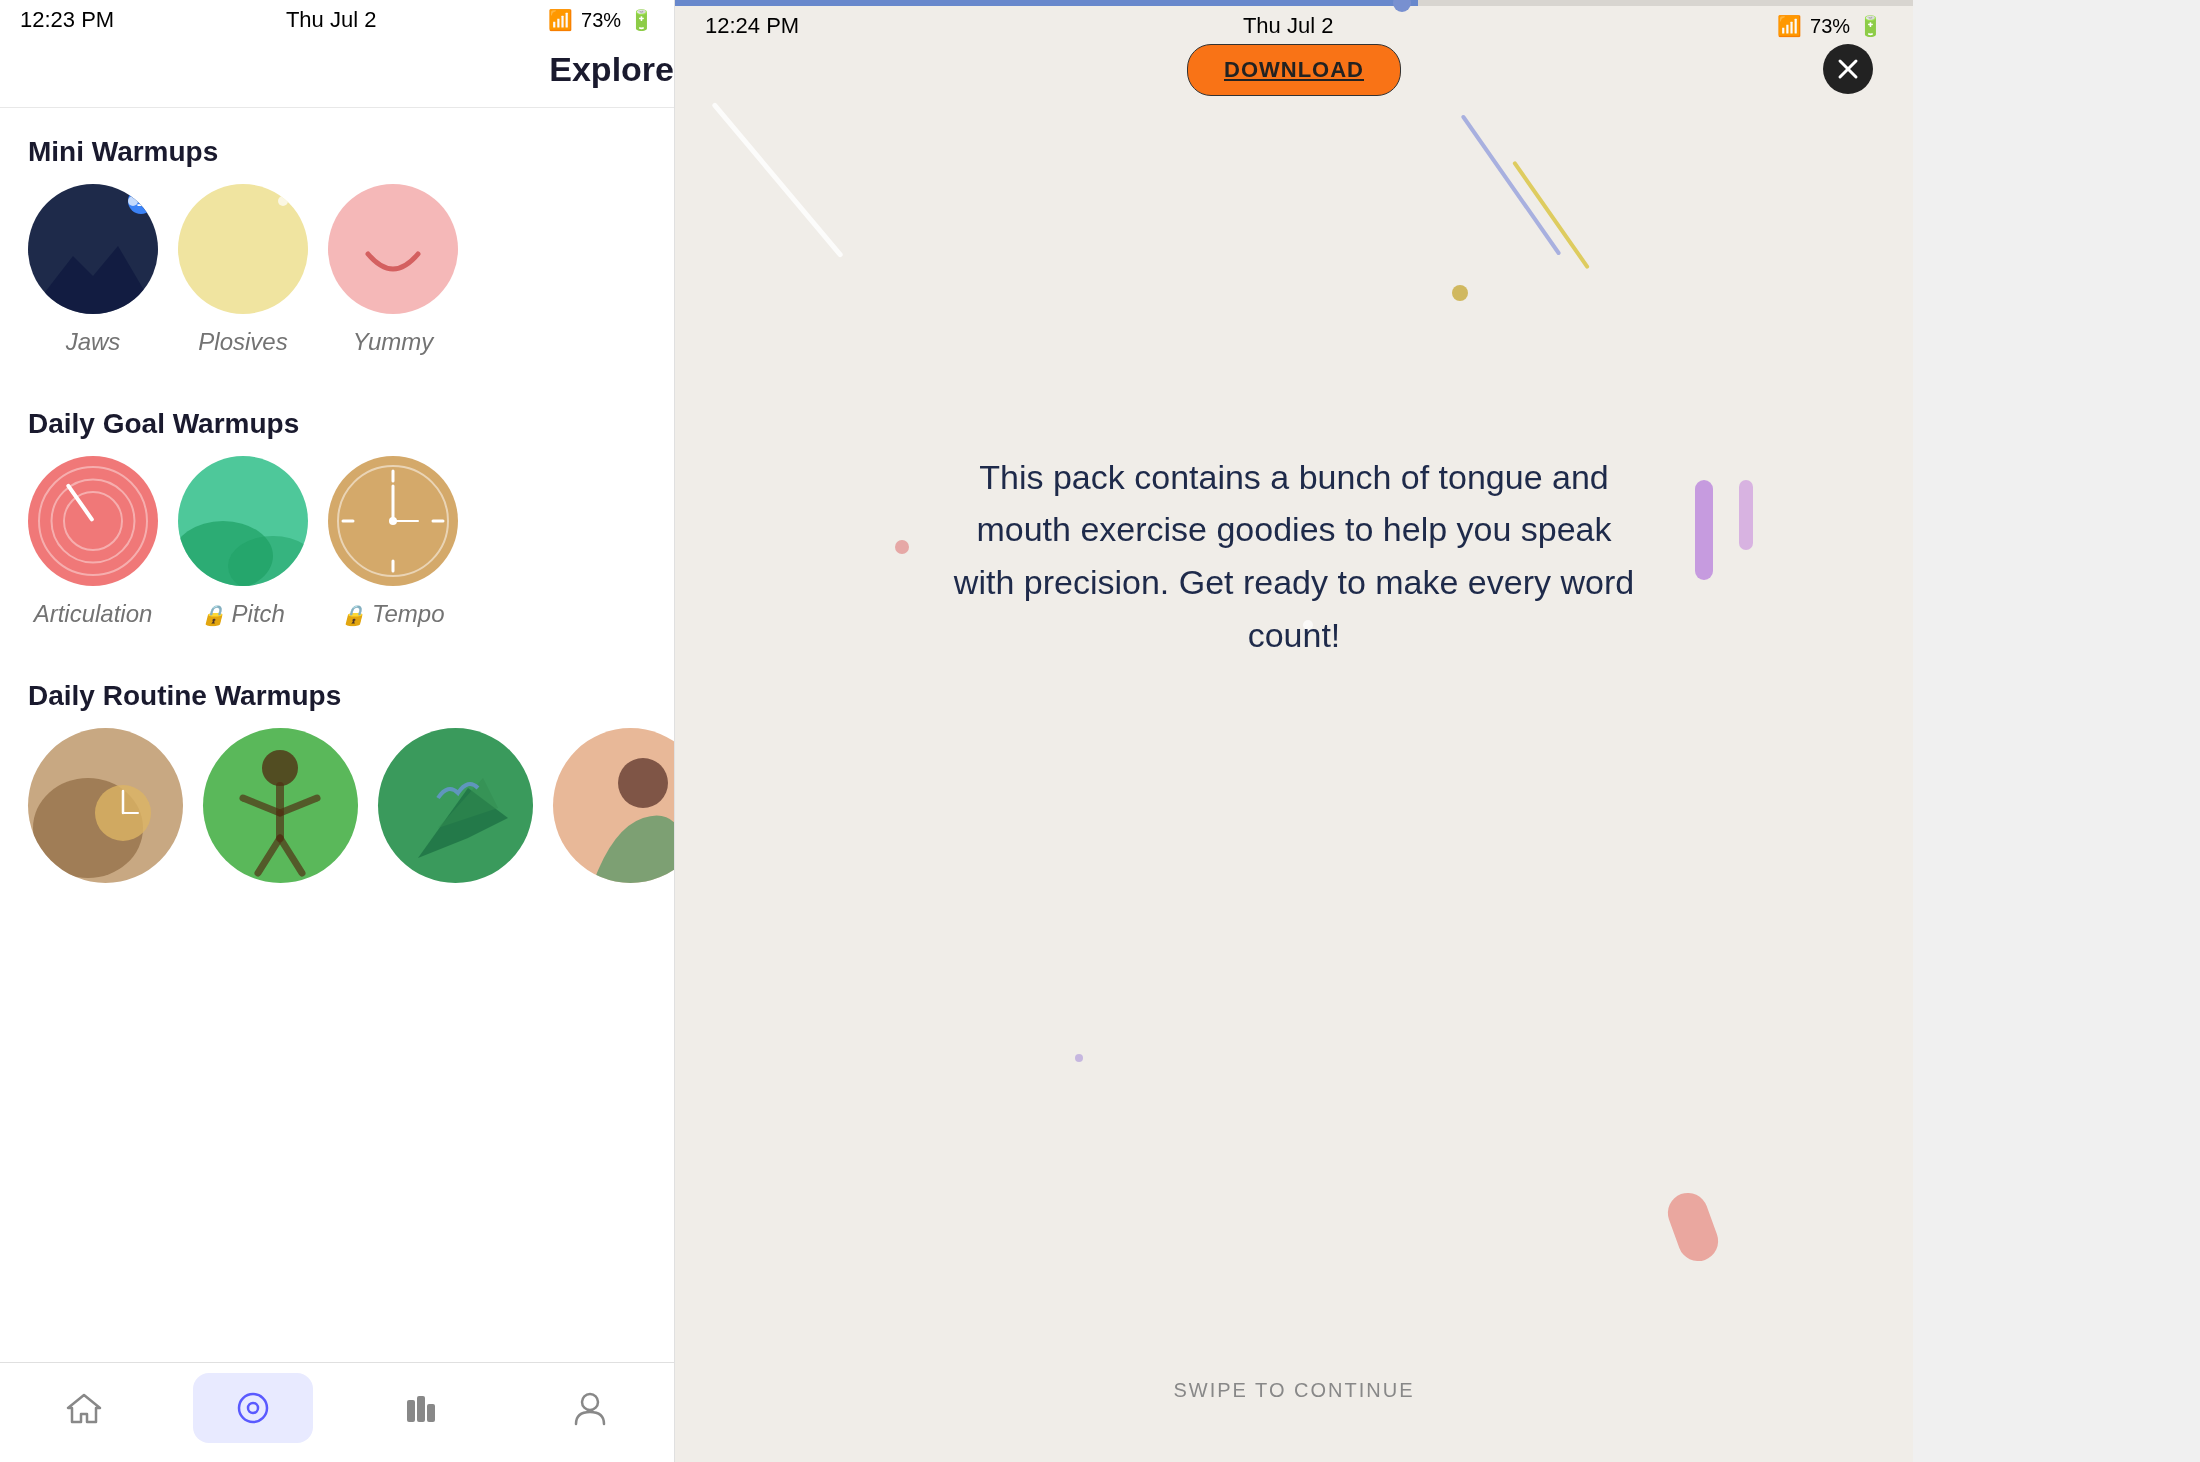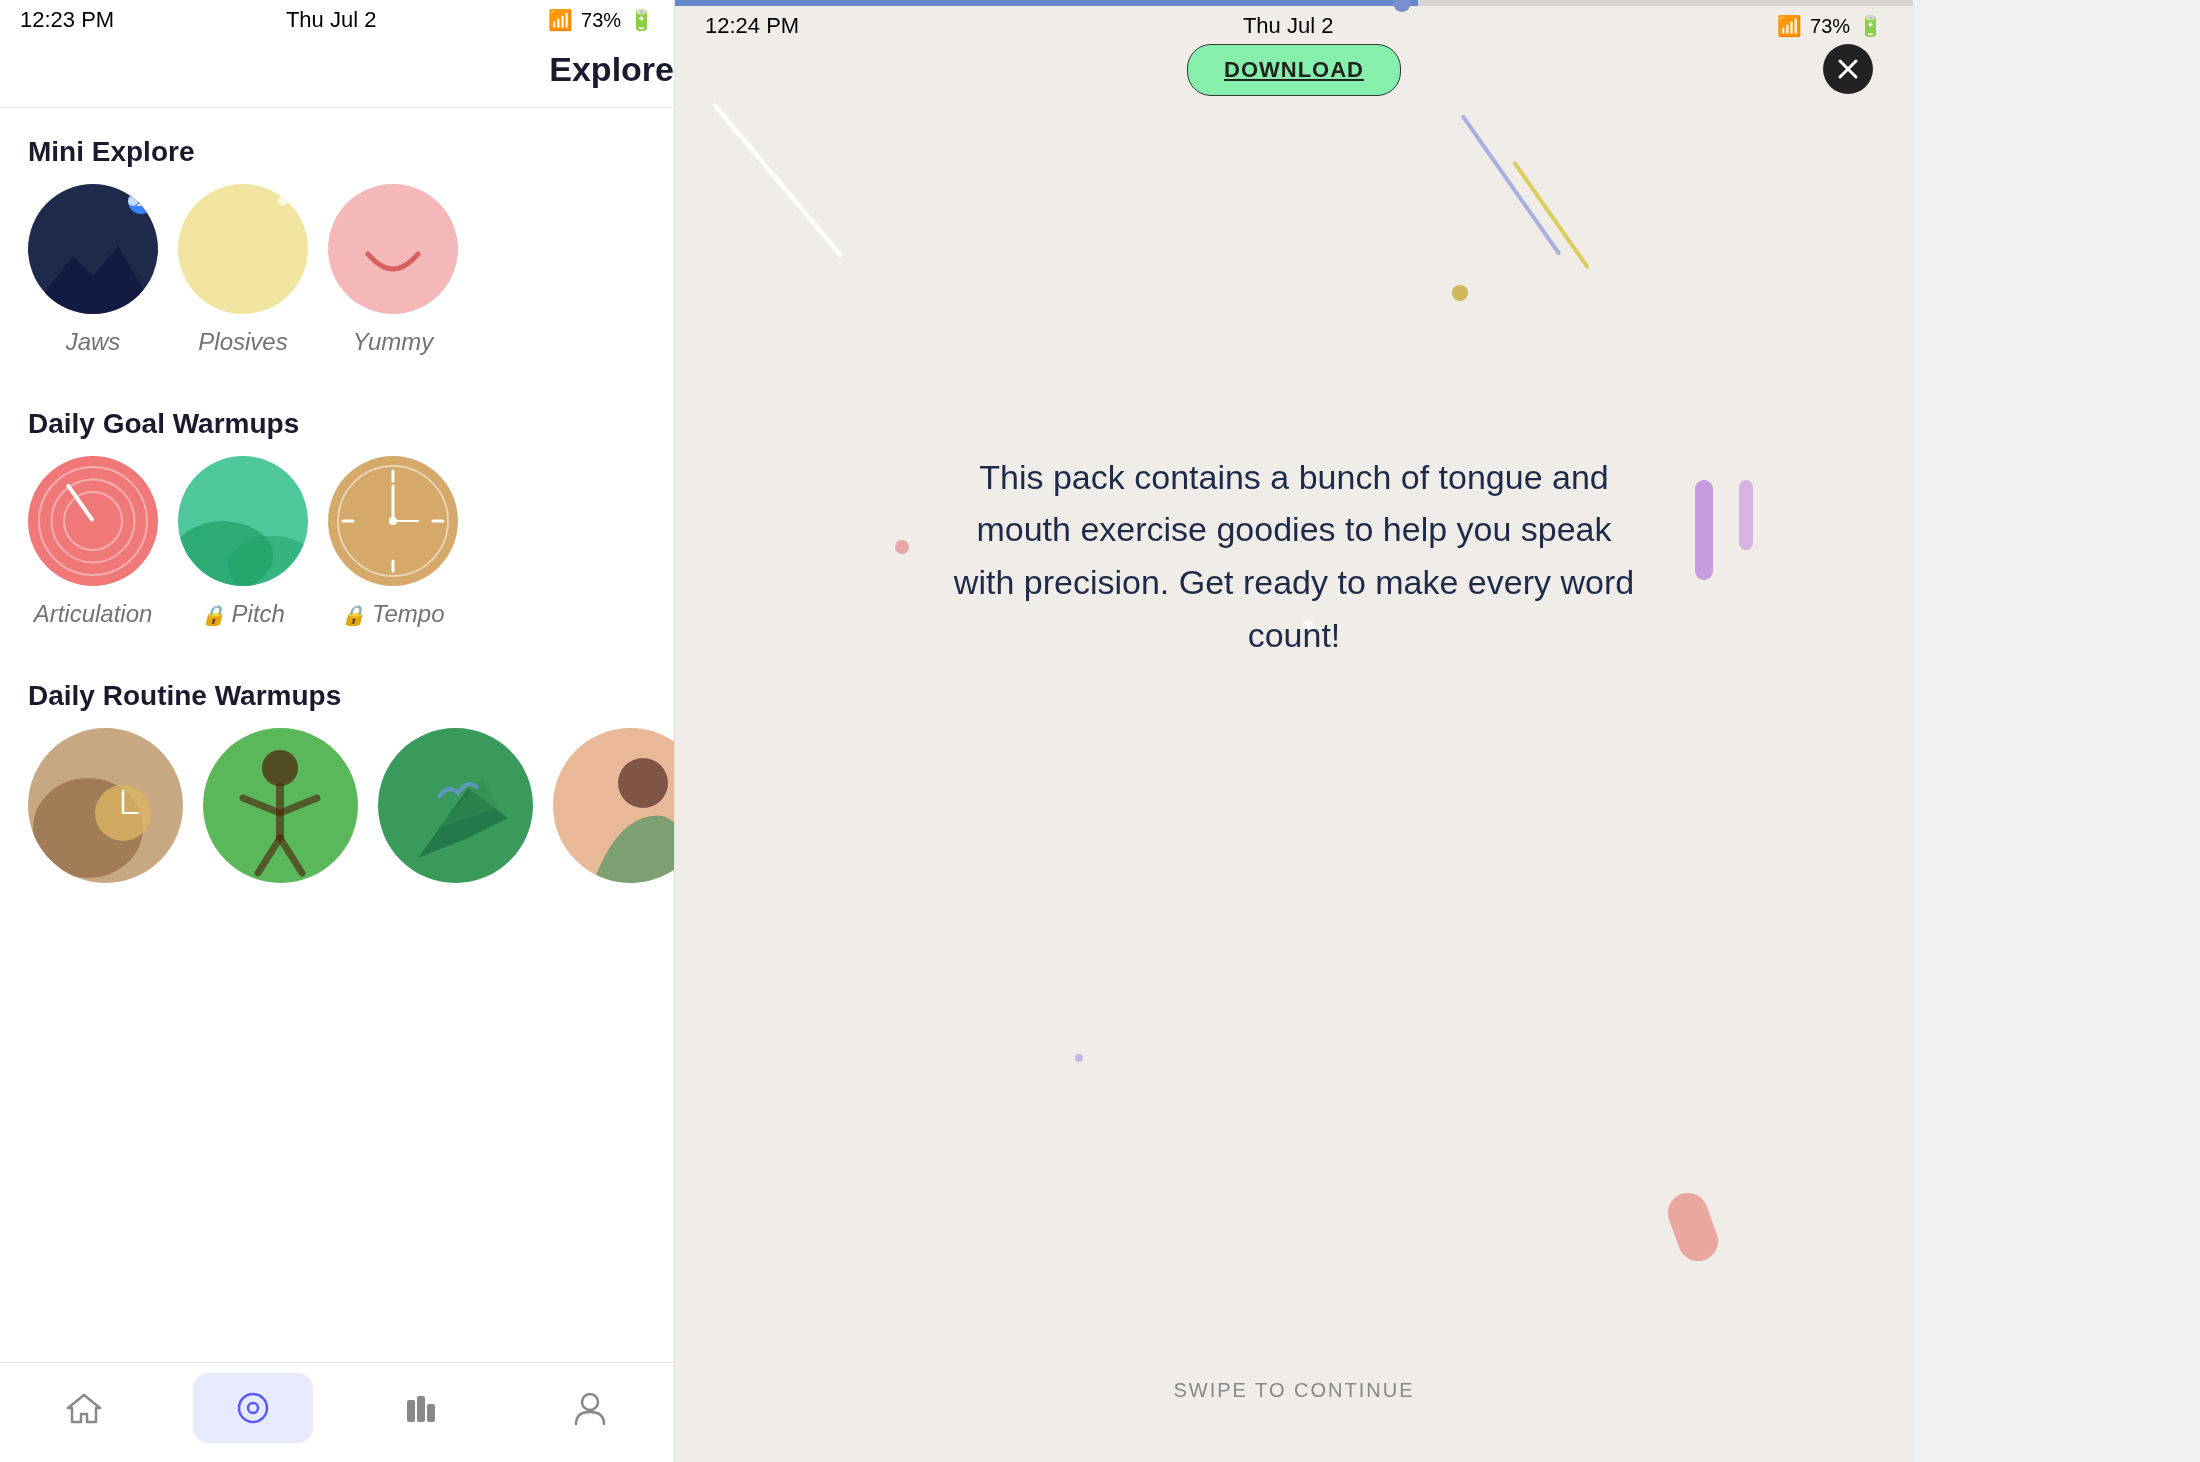--- a/index.html
+++ b/index.html
@@ -160,21 +160,21 @@
       background: #f0ede8;
       position: relative;
       overflow: hidden;
     }
 
     .download-btn {
       position: absolute;
       top: 44px;
       left: 50%;
       transform: translateX(-50%);
-      background: #86efac;
+      background: #f97316;
       border: 1.5px solid #333;
       border-radius: 24px;
       padding: 12px 36px;
       font-size: 22px;
       font-weight: 600;
       letter-spacing: 1px;
       color: #222;
       cursor: pointer;
       text-decoration: underline;
     }
@@ -275,21 +275,21 @@
       <span>📶</span>
       <span>73%</span>
       <span>🔋</span>
     </span>
   </div>
 
   <div class="page-title">Explore</div>
 
   <div class="scroll-content">
 
-    <div class="section-title">Mini Explore</div>
+    <div class="section-title">Mini Warmups</div>
     <div class="warmup-row">
 
       <div class="warmup-item">
         <div class="warmup-circle circle-jaws">
           <div class="badge">1</div>
           <div class="highlight-dot"></div>
 
           <svg width="130" height="78" viewBox="0 0 130 78" style="position:absolute;bottom:0;left:0;">
             <polygon points="0,78 45,20 65,40 90,10 130,78" fill="rgba(10,20,60,0.6)"></polygon>
           </svg>

